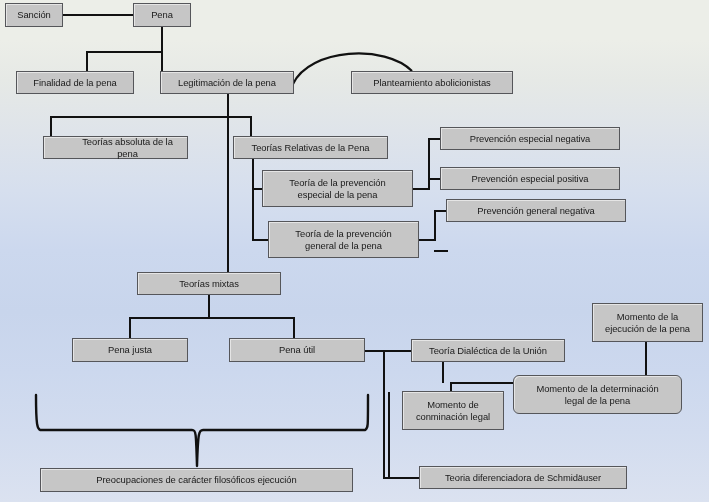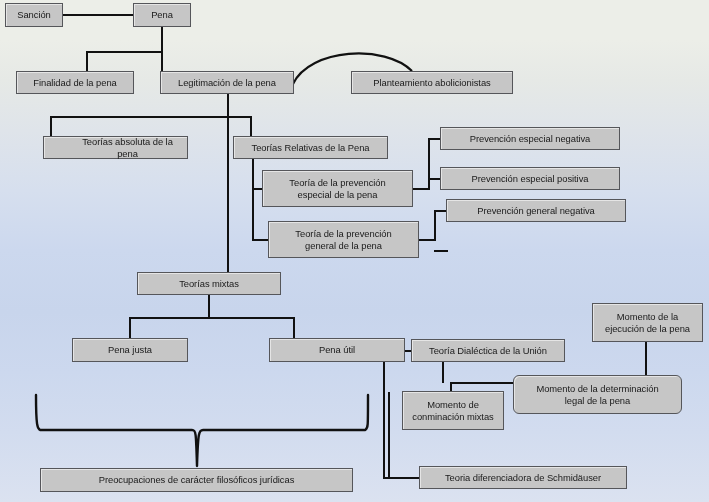--- a/index.html
+++ b/index.html
@@ -102,24 +102,24 @@
   <div class="node" style="left:222px;top:136px;width:155px;height:23px;margin-left:11px;">Teorías Relativas de la Pena</div>
   <div class="node" style="left:262px;top:170px;width:151px;height:37px;">Teoría de la prevención
 especial de la pena</div>
   <div class="node" style="left:268px;top:221px;width:151px;height:37px;">Teoría de la prevención
 general de la pena</div>
   <div class="node" style="left:440px;top:127px;width:180px;height:23px;">Prevención especial negativa</div>
   <div class="node" style="left:440px;top:167px;width:180px;height:23px;">Prevención especial positiva</div>
   <div class="node" style="left:446px;top:199px;width:180px;height:23px;">Prevención general negativa</div>
   <div class="node" style="left:137px;top:272px;width:144px;height:23px;">Teorías mixtas</div>
   <div class="node" style="left:72px;top:338px;width:116px;height:24px;">Pena justa</div>
-  <div class="node" style="left:229px;top:338px;width:136px;height:24px;margin-left:40px;">Pena útil</div>
+  <div class="node" style="left:229px;top:338px;width:136px;height:24px;">Pena útil</div>
   <div class="node" style="left:411px;top:339px;width:154px;height:23px;">Teoría Dialéctica de la Unión</div>
   <div class="node" style="left:592px;top:303px;width:111px;height:39px;">Momento de la
 ejecución de la pena</div>
   <div class="node" style="left:402px;top:391px;width:102px;height:39px;">Momento de
-conminación mixtas</div>
+conminación legal</div>
   <div class="node" style="left:513px;top:375px;width:169px;height:39px;border-radius:6px;">Momento de la determinación
 legal de la pena</div>
   <div class="node" style="left:419px;top:466px;width:208px;height:23px;">Teoria diferenciadora de Schmidäuser</div>
-  <div class="node" style="left:40px;top:468px;width:313px;height:24px;">Preocupaciones de carácter filosóficos jurídicas</div>
+  <div class="node" style="left:40px;top:468px;width:313px;height:24px;">Preocupaciones de carácter filosóficos ejecución</div>
 
 </div>
 
 </body></html>

